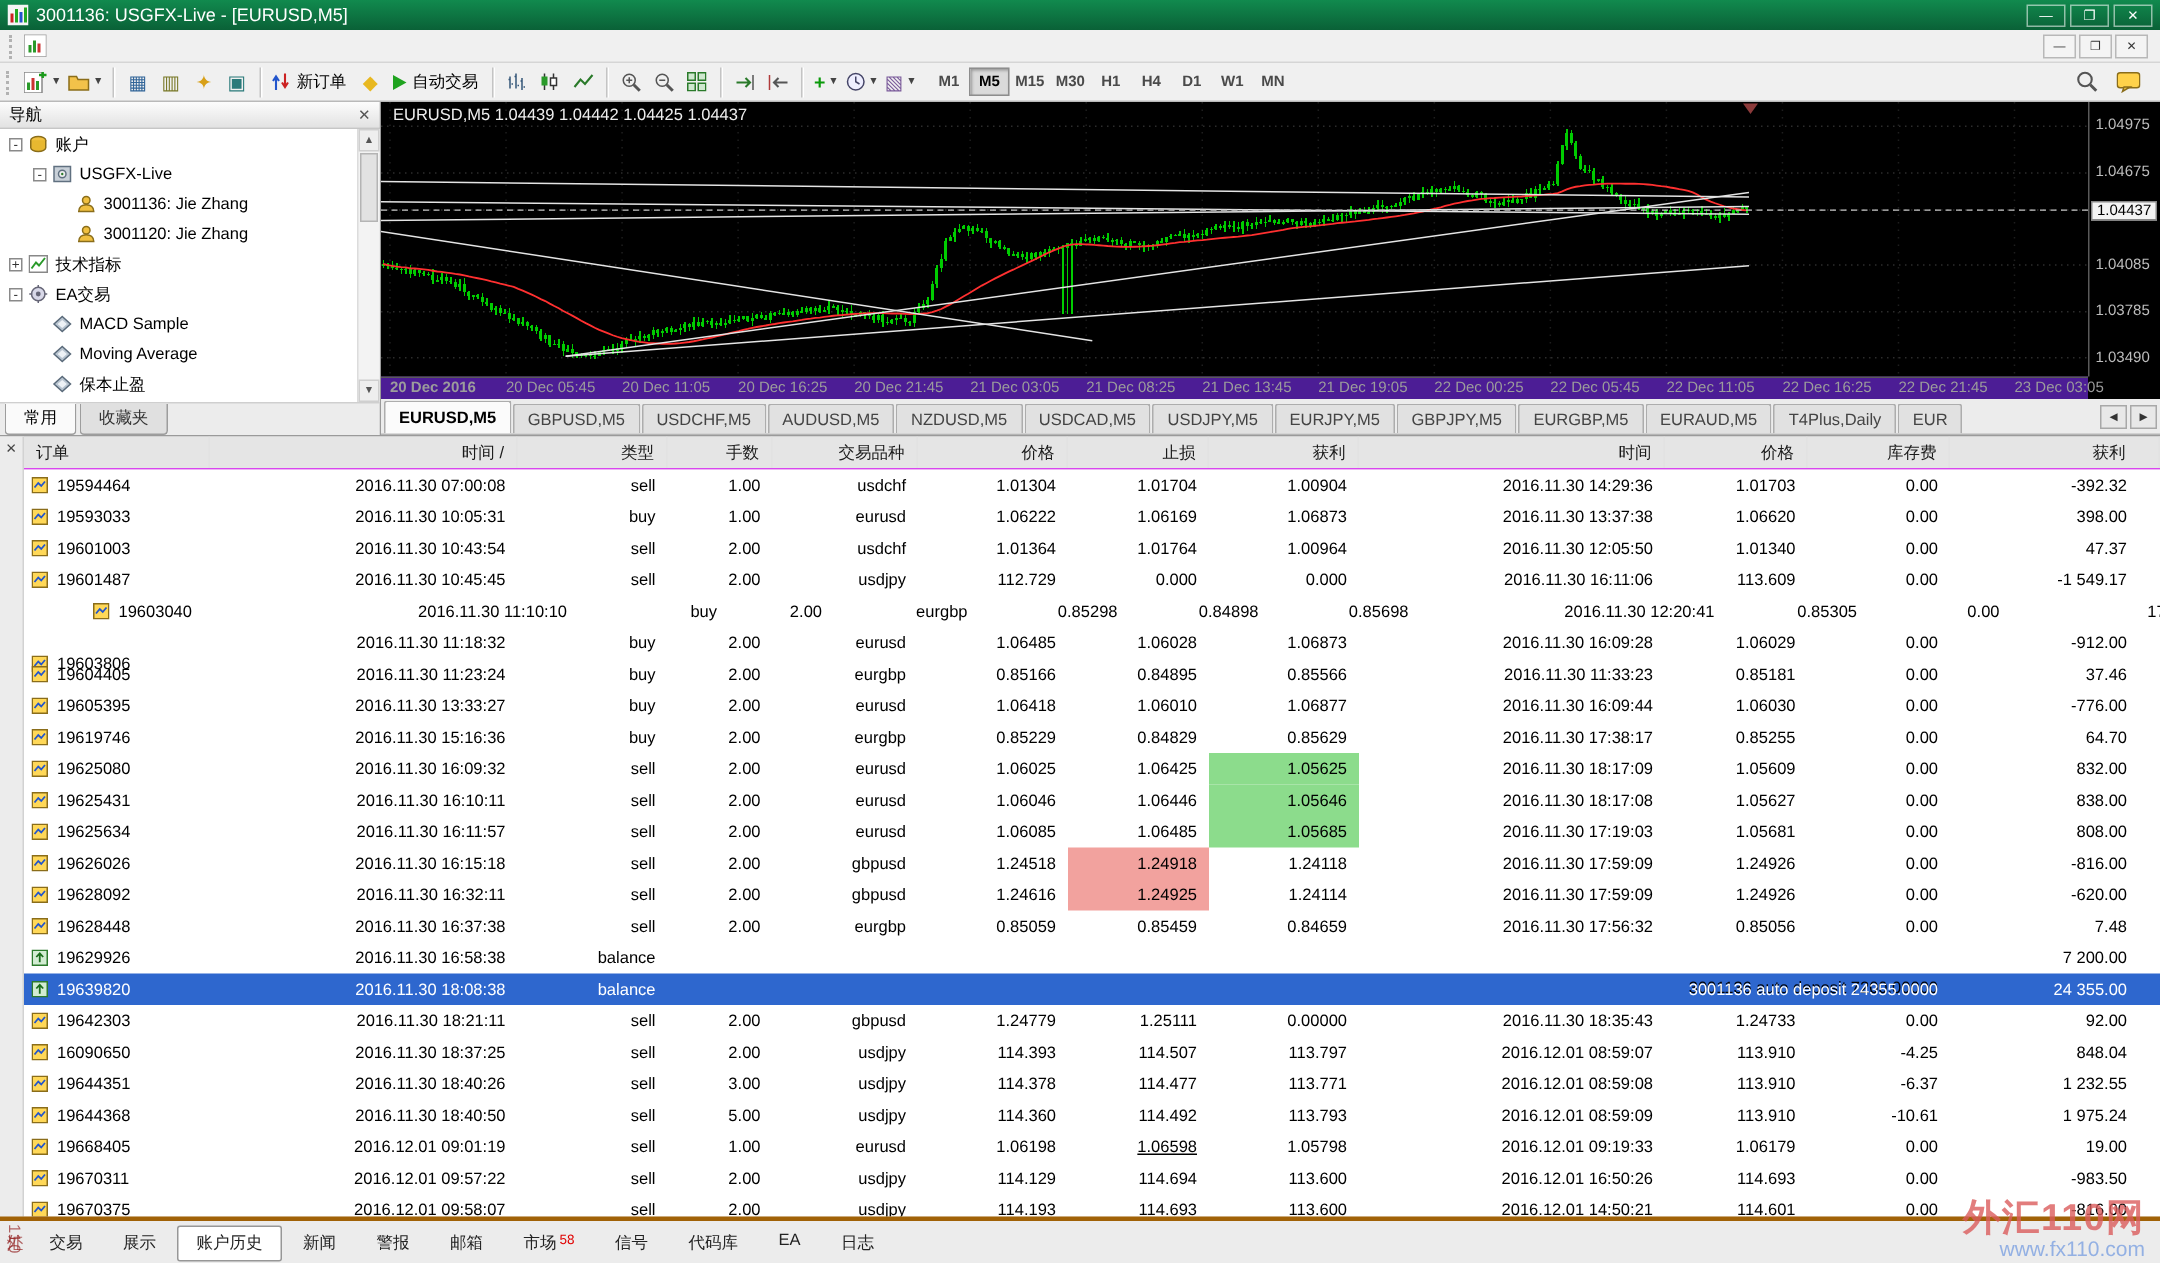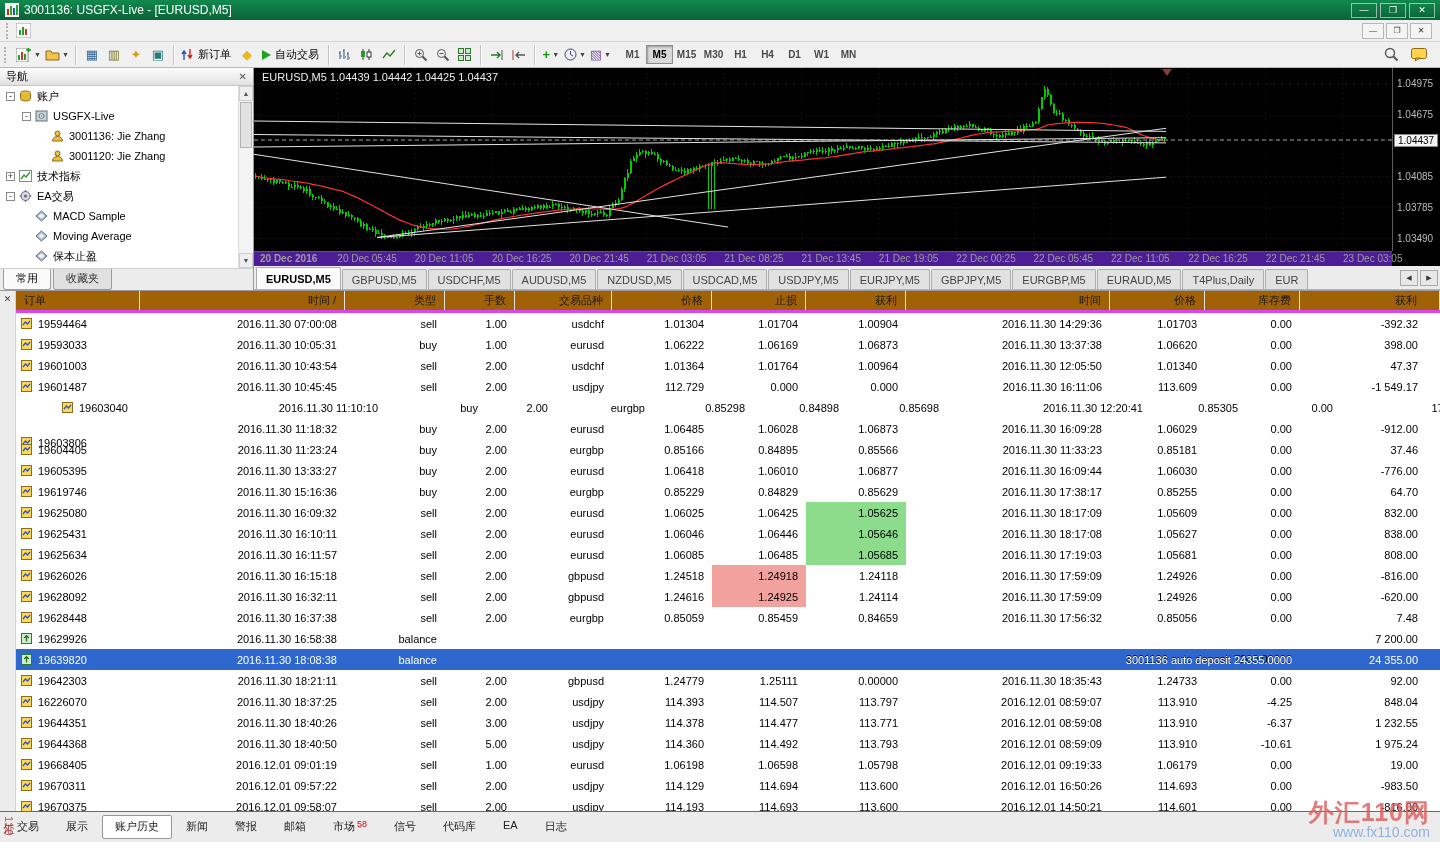--- a/index.html
+++ b/index.html
@@ -65,34 +65,34 @@
 .chart-tab{display:inline-flex;align-items:center;height:20px;padding:0 9px;border:1px solid #adadad;border-bottom:none;background:#e1e1e1;margin-right:1px;font-size:11px;color:#444;border-radius:2px 2px 0 0;cursor:default}
 .chart-tab.active{background:#fbfbfb;color:#000;font-weight:bold;height:22px}
 .tab-scroll{margin-left:auto;display:flex;gap:2px;padding-bottom:3px}
 .tsbtn{width:18px;height:16px;border:1px solid #a8a8a8;background:#e8e8e8;display:flex;align-items:center;justify-content:center;font-size:7px;color:#333}
 
 
 .terminal{position:absolute;left:0;top:290px;width:1440px;height:522px;background:#fff;border-top:1px solid #9a9a9a}
 .term-left{position:absolute;left:0;top:0;width:16px;height:100%;background:#ececec;border-right:1px solid #d2d2d2}
 .term-close{display:block;text-align:center;font-size:9px;color:#444;padding-top:3px;cursor:default}
 .term-table{position:absolute;left:16px;top:0;right:0;bottom:0;overflow:hidden}
-.t-header{height:22px;background:#a16207;border-bottom:3px solid #d946ef;display:flex}
+.t-header{height:22px;background:#e5e5e5;border-bottom:1px solid #d946ef;display:flex}
 .hcell{display:flex;align-items:center;justify-content:flex-end;padding:0 8px;border-right:1px solid #e2e2e2;color:#1a1a1a;white-space:nowrap;flex:none}
 .hcell.left{justify-content:flex-start}
 .t-body{position:absolute;top:22px;left:0;right:0;bottom:0;overflow:hidden}
 .trow{height:21px;display:flex;align-items:center;background:#fff}
 .trow.selected{background:#2e67ce;color:#fff}
 .tcell{height:100%;display:flex;align-items:center;justify-content:flex-end;padding:0 8px;white-space:nowrap;flex:none}
 .tcell.left{justify-content:flex-start;padding-left:5px}
 .tcell.hl-green{background:#8cdc8c;color:#000}
 .tcell.hl-red{background:#f2a29e;color:#000}
 .row-icon{width:11px;height:11px;margin-right:6px;display:inline-flex;flex:none}
 
 
-.bottom-tabs{position:absolute;left:0;top:811px;width:1440px;height:30px;background:#ececec;border-top:1px solid #a16207;display:flex;align-items:flex-start;padding:3px 4px 0 4px}
+.bottom-tabs{position:absolute;left:0;top:811px;width:1440px;height:30px;background:#ececec;border-top:3px solid #a16207;display:flex;align-items:flex-start;padding:3px 4px 0 20px}
 .btab{padding:3px 12px 4px;margin-right:1px;color:#222;border:1px solid transparent;cursor:default;white-space:nowrap}
 .btab.active{background:#fff;border:1px solid #979797;border-radius:2px}
 .badge{color:#e00000;font-size:9px;vertical-align:top;margin-left:2px}
 
 
 .watermark{position:absolute;right:10px;bottom:2px;text-align:right;z-index:50;pointer-events:none;line-height:1.05}
 .wm1{font-size:25px;font-weight:bold;color:rgba(219,92,92,.8);letter-spacing:1px}
 .wm2{font-size:14px;color:rgba(138,170,226,.9)}
 .watermark-left{position:absolute;left:1px;bottom:4px;writing-mode:vertical-rl;font-size:11px;color:rgba(150,40,40,.7);z-index:50;pointer-events:none;letter-spacing:1px}
 </style>
@@ -903,21 +903,21 @@
           <span class="tcell" style="width: 140px; padding-right: 22px;">92.00</span>
         </div>
         <div class="trow">
           <span class="tcell left" style="width: 124px;">
             <span class="row-icon">
               <svg width="11" height="11">
                 <rect x="0.5" y="0.5" width="10" height="10" fill="#ffd858" stroke="#8a6d1a"></rect>
                 <polyline points="2,7 4.5,4 6.5,6 9,3" fill="none" stroke="#2255cc" stroke-width="1.2"></polyline>
               </svg>
             </span>
-            <span>16226070</span>
+            <span>16090650</span>
           </span>
           <span class="tcell" style="width: 205px;">2016.11.30 18:37:25</span>
           <span class="tcell" style="width: 100px;">sell</span>
           <span class="tcell" style="width: 70px;">2.00</span>
           <span class="tcell" style="width: 97px;">usdjpy</span>
           <span class="tcell" style="width: 100px;">114.393</span>
           <span class="tcell" style="width: 94px;">114.507</span>
           <span class="tcell" style="width: 100px;">113.797</span>
           <span class="tcell" style="width: 204px;">2016.12.01 08:59:07</span>
           <span class="tcell" style="width: 95px;">113.910</span>
@@ -976,21 +976,21 @@
                 <polyline points="2,7 4.5,4 6.5,6 9,3" fill="none" stroke="#2255cc" stroke-width="1.2"></polyline>
               </svg>
             </span>
             <span>19668405</span>
           </span>
           <span class="tcell" style="width: 205px;">2016.12.01 09:01:19</span>
           <span class="tcell" style="width: 100px;">sell</span>
           <span class="tcell" style="width: 70px;">1.00</span>
           <span class="tcell" style="width: 97px;">eurusd</span>
           <span class="tcell" style="width: 100px;">1.06198</span>
-          <span class="tcell" style="width: 94px;">1.06598</span>
+          <span class="tcell" style="width: 94px; text-decoration: underline;">1.06598</span>
           <span class="tcell" style="width: 100px;">1.05798</span>
           <span class="tcell" style="width: 204px;">2016.12.01 09:19:33</span>
           <span class="tcell" style="width: 95px;">1.06179</span>
           <span class="tcell" style="width: 95px;">0.00</span>
           <span class="tcell" style="width: 140px; padding-right: 22px;">19.00</span>
         </div>
         <div class="trow">
           <span class="tcell left" style="width: 124px;">
             <span class="row-icon">
               <svg width="11" height="11">

